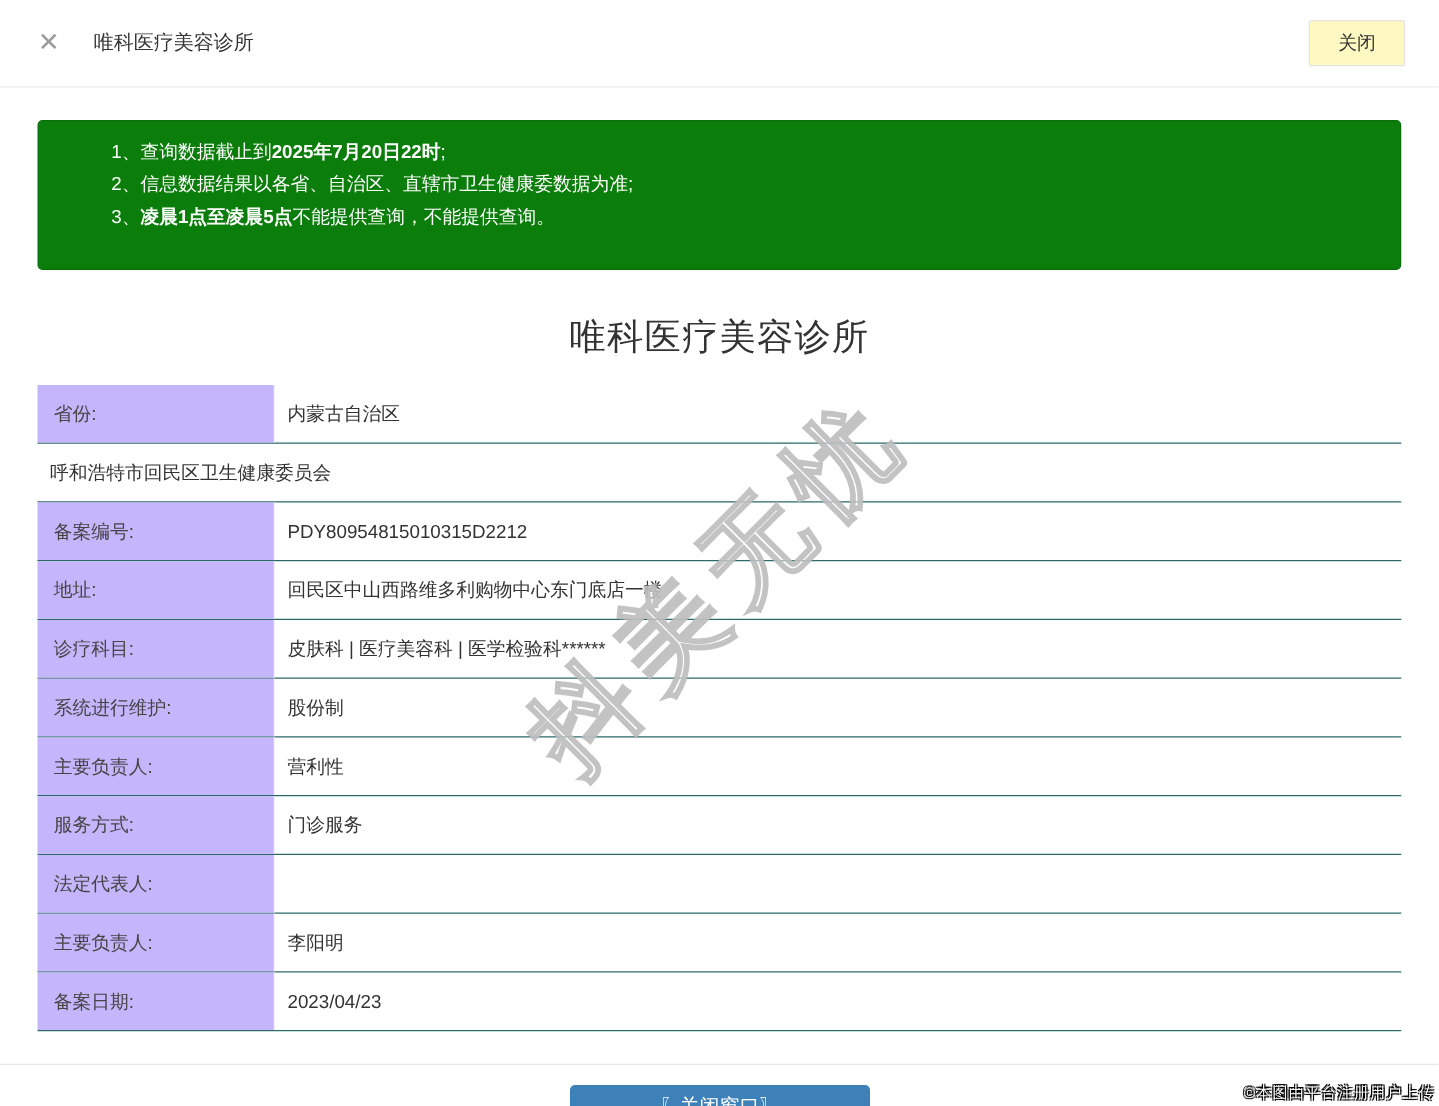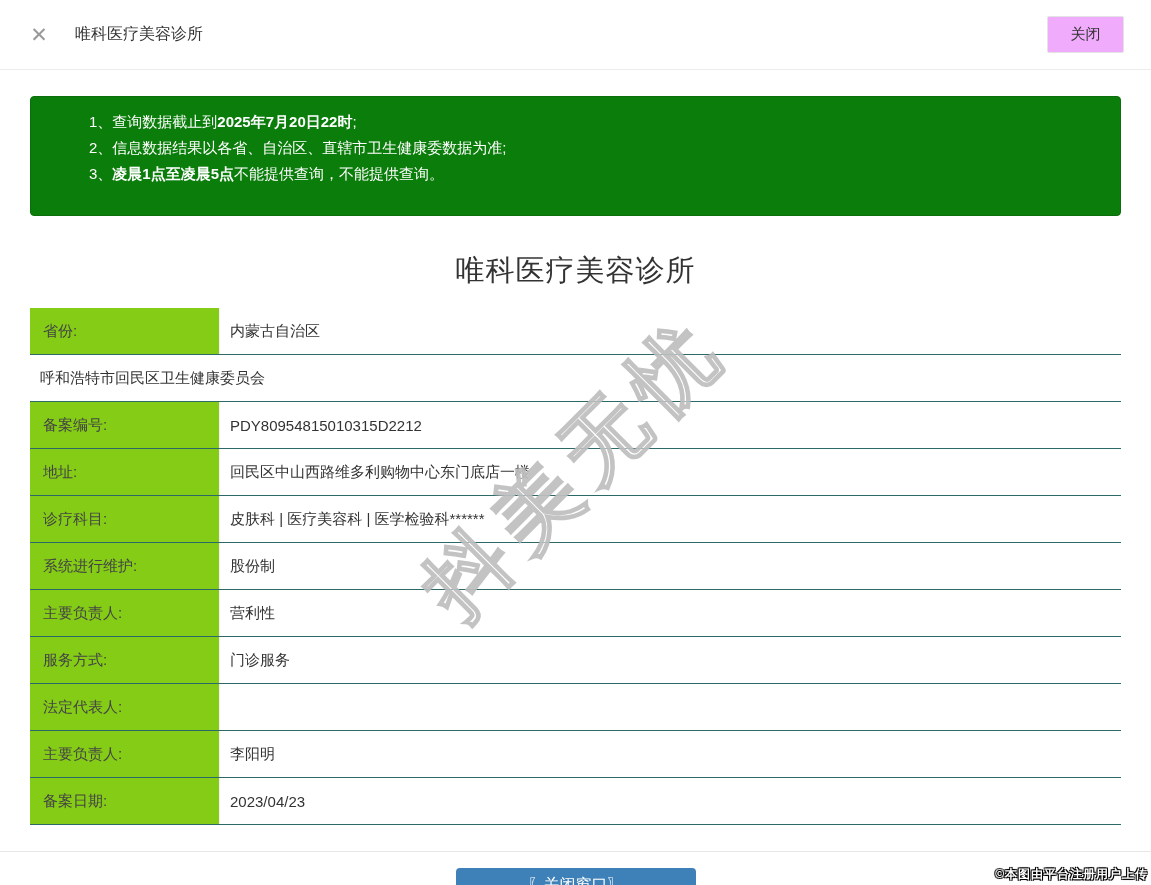--- a/index.html
+++ b/index.html
@@ -14,21 +14,21 @@
     height:70px;display:flex;align-items:center;
     padding:0 27px;border-bottom:1px solid #ececec;box-sizing:border-box;
   }
   .x-icon{
     font-size:21px;color:#9a9a9a;cursor:pointer;line-height:1;
     width:24px;text-align:center;
   }
   .win-title{font-size:16px;color:#333;margin-left:24px;}
   .close-btn{
     margin-left:auto;width:77px;height:37px;
-    background:#f0abfc;border:1px solid #e3e3e3;border-radius:2px;
+    background:#fef9c3;border:1px solid #e3e3e3;border-radius:2px;
     font-size:15px;color:#333;cursor:pointer;
     font-family:inherit;
   }
   
   .notice{
     margin:26px 30px 0;background:#0a7d0a;border:1px solid #0a6f0a;
     border-radius:4px;color:#fff;font-size:15px;line-height:26px;
     padding:12px 20px 28px 58px;box-sizing:border-box;
   }
   .notice b{font-weight:bold;}
@@ -37,21 +37,21 @@
     margin-top:34px;text-align:center;font-size:29px;color:#333;
     letter-spacing:1px;height:40px;line-height:40px;font-weight:500;
   }
   
   .info-table{margin:18px 30px 0;position:relative;}
   .row{
     display:flex;height:46px;align-items:stretch;
     border-bottom:1px solid #2c6969;
   }
   .row .label{
-    width:190px;background:#84cc16;display:flex;align-items:center;
+    width:190px;background:#c4b5fd;display:flex;align-items:center;
     padding-left:13px;box-sizing:border-box;font-size:15px;color:#444;
     border-right:1px solid #f3f3f3;
   }
   .row .value{
     flex:1;display:flex;align-items:center;padding-left:10px;
     font-size:15px;color:#333;
   }
   
   .watermark{
     position:absolute;left:50%;top:160px;
@@ -63,21 +63,21 @@
   }
   
   .footer-divider{margin-top:26px;border-top:1px solid #e7e7e7;width:100%;}
   .footer{padding-top:16px;text-align:center;}
   .close-window-btn{
     width:240px;height:35px;background:#3e80b8;border:none;border-radius:4px;
     color:#fff;font-size:16px;cursor:pointer;font-family:inherit;
   }
   
   .credit{
-    position:absolute;right:3px;bottom:2px;font-size:12px;font-weight:bold;
+    position:absolute;right:3px;bottom:2px;font-size:12px;font-weight:normal;
     color:#fff;letter-spacing:1px;
     text-shadow:-1px -1px 0 #000,1px -1px 0 #000,-1px 1px 0 #000,1px 1px 0 #000,0 0 2px #000;
   }
 </style>
 </head>
 <body>
 
 <div class="topbar">
   <span class="x-icon">✕</span>
   <span class="win-title">唯科医疗美容诊所</span>

